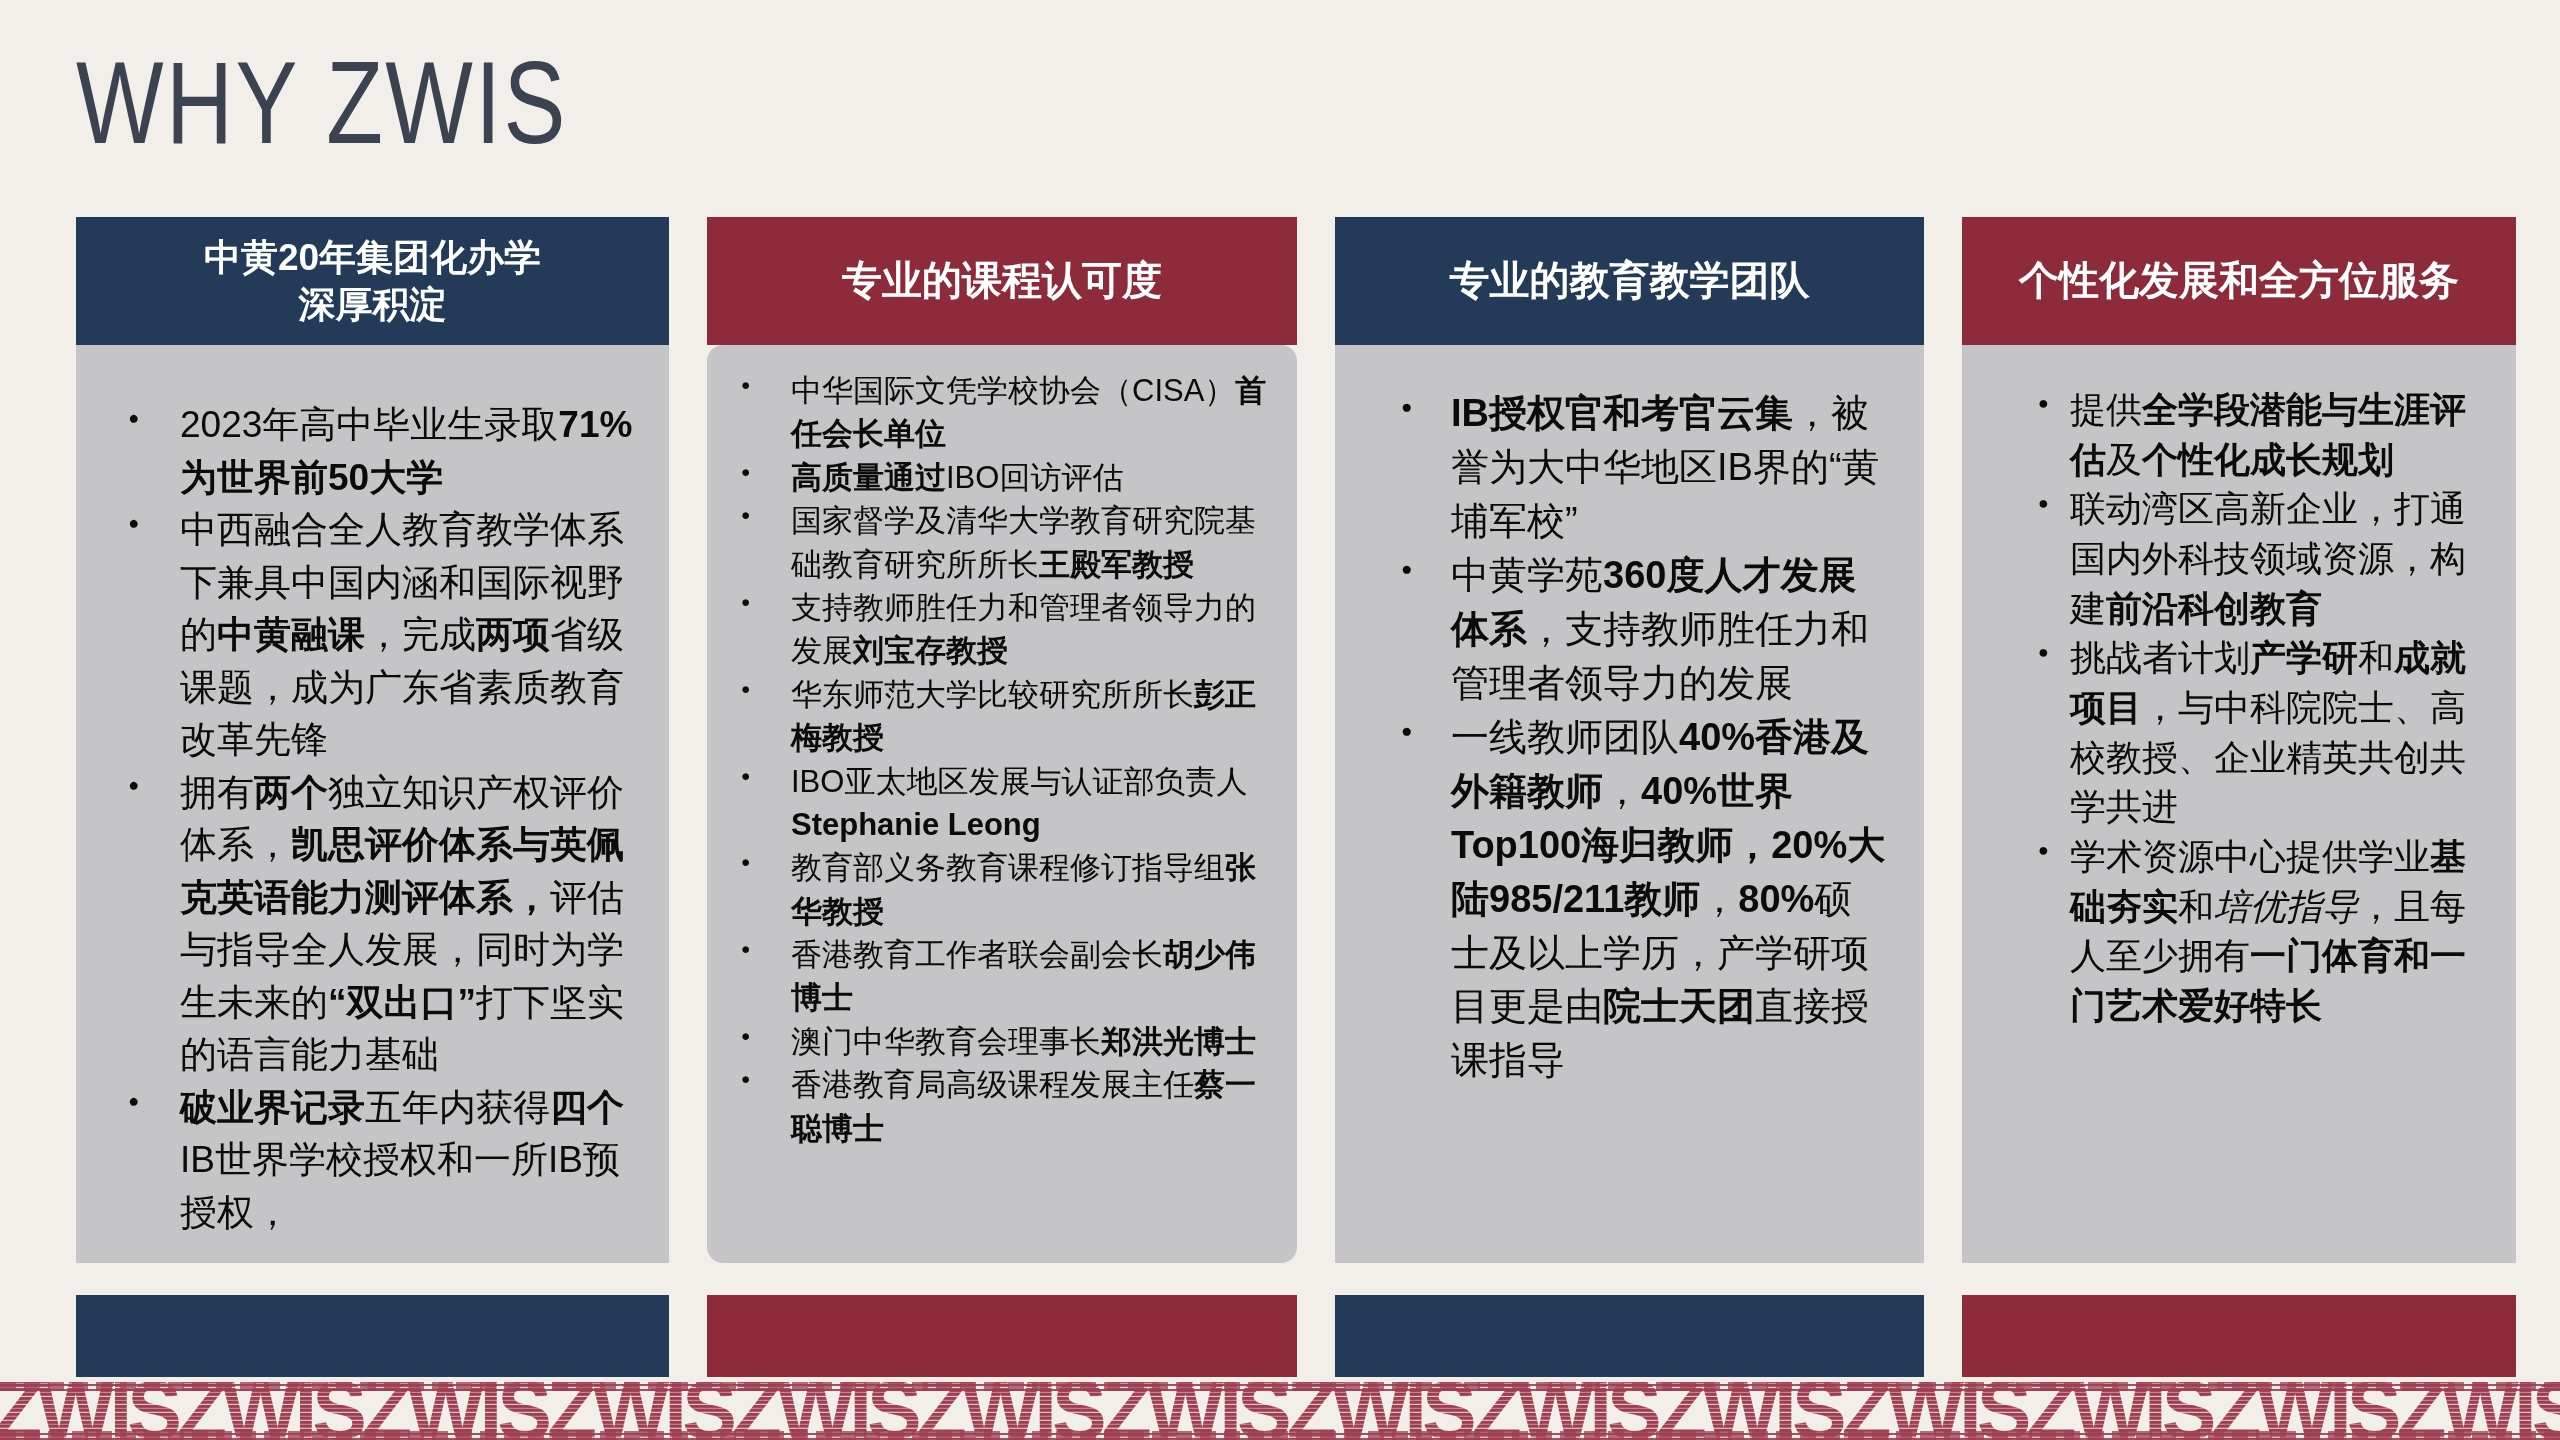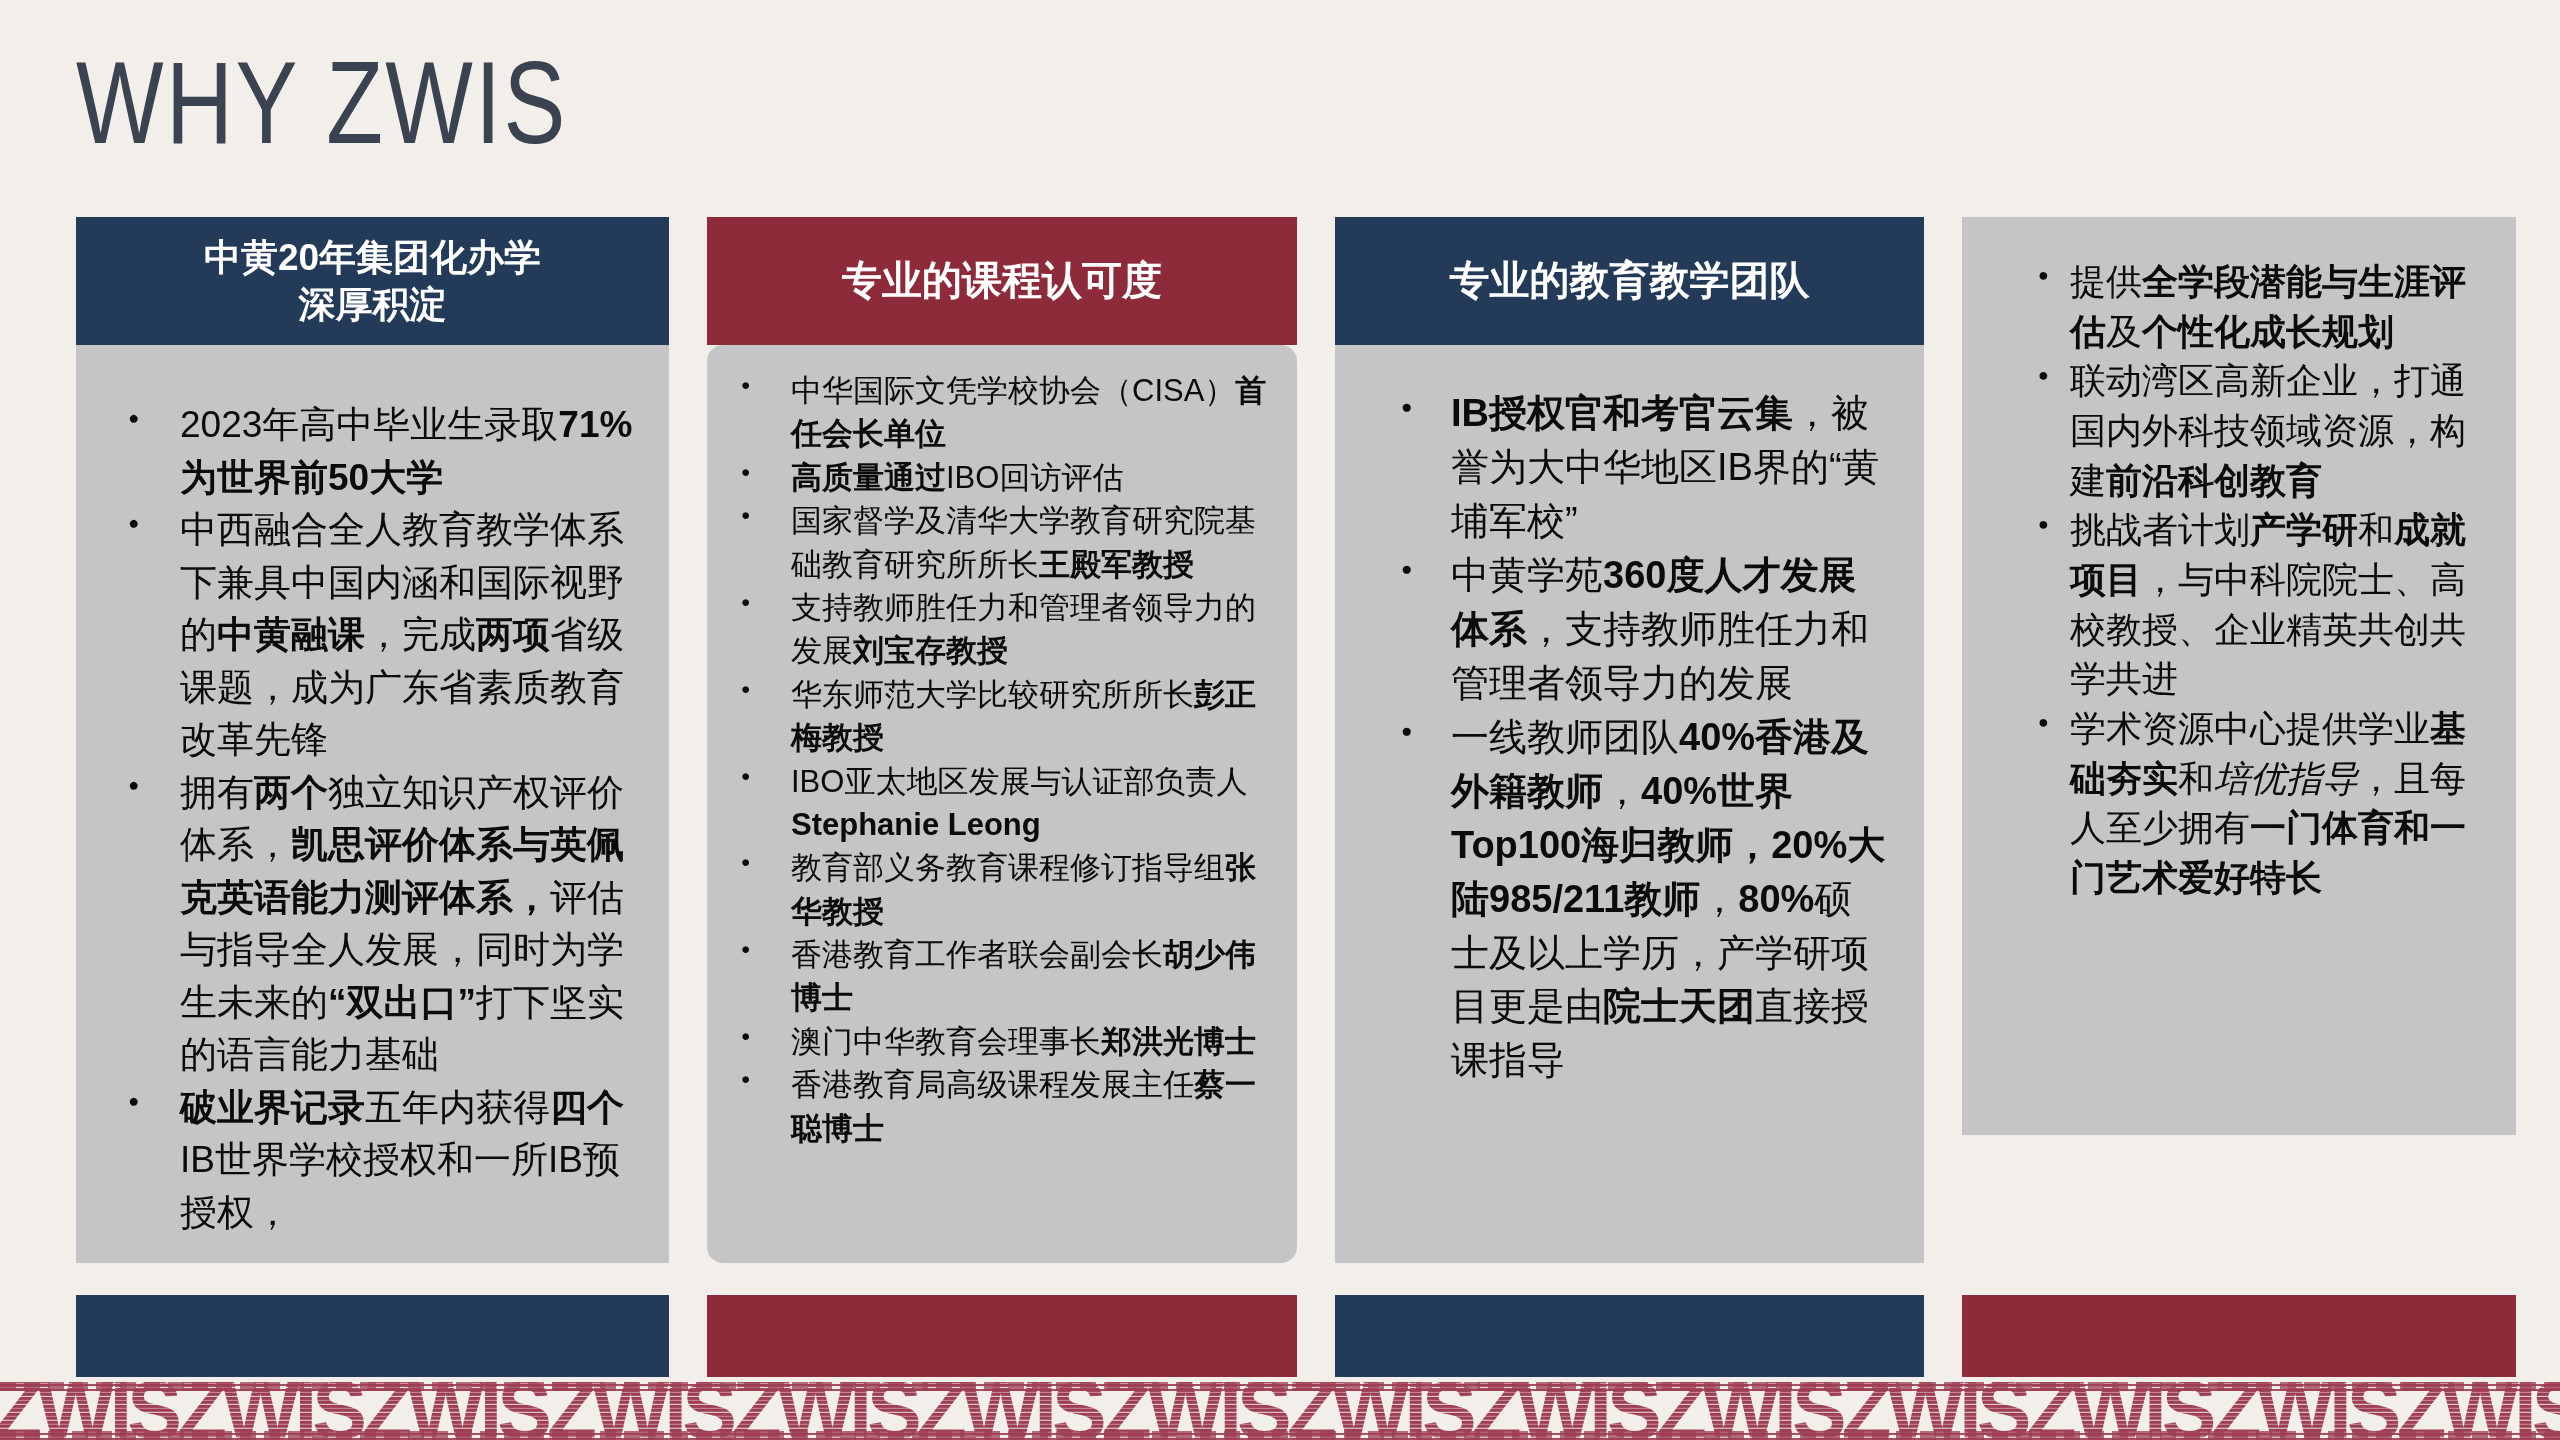--- a/index.html
+++ b/index.html
@@ -154,20 +154,21 @@
         <header class="card-header theme-navy">专业的教育教学团队</header>
         <div class="card-body">
           <ul>
             <li><span class="b">IB授权官和考官云集</span><span>，被誉为大中华地区IB界的“黄埔军校”</span></li>
             <li><span>中黄学苑</span><span class="b">360度人才发展体系</span><span>，支持教师胜任力和管理者领导力的发展</span></li>
             <li><span>一线教师团队</span><span class="b">40%香港及外籍教师</span><span>，</span><span class="b">40%世界Top100海归教师，20%大陆985/211教师</span><span>，</span><span class="b">80%</span><span>硕士及以上学历，产学研项目更是由</span><span class="b">院士天团</span><span>直接授课指导</span></li>
           </ul>
         </div>
       </section>
       <section class="card col4">
+        <header class="card-header theme-red">个性化发展和全方位服务</header>
         <div class="card-body">
           <ul>
             <li><span>提供</span><span class="b">全学段潜能与生涯评估</span><span>及</span><span class="b">个性化成长规划</span></li>
             <li><span>联动湾区高新企业，打通国内外科技领域资源，构建</span><span class="b">前沿科创教育</span></li>
             <li><span>挑战者计划</span><span class="b">产学研</span><span>和</span><span class="b">成就项目</span><span>，与中科院院士、高校教授、企业精英共创共学共进</span></li>
             <li><span>学术资源中心提供学业</span><span class="b">基础夯实</span><span>和</span><span class="i">培优指导</span><span>，且每人至少拥有</span><span class="b">一门体育和一门艺术爱好特长</span></li>
           </ul>
         </div>
       </section>
     </div>

